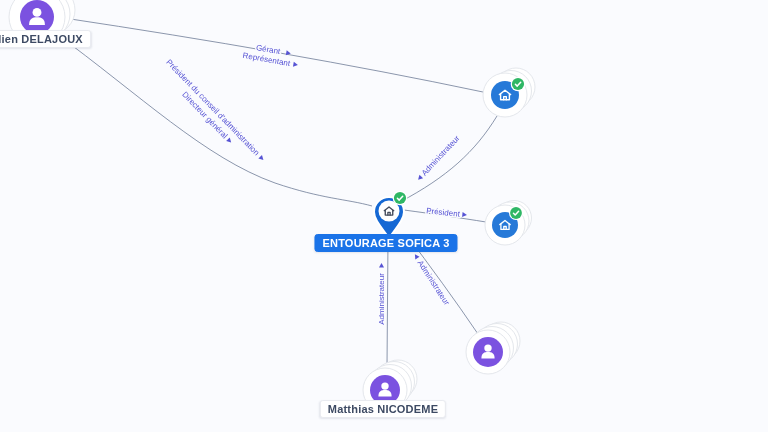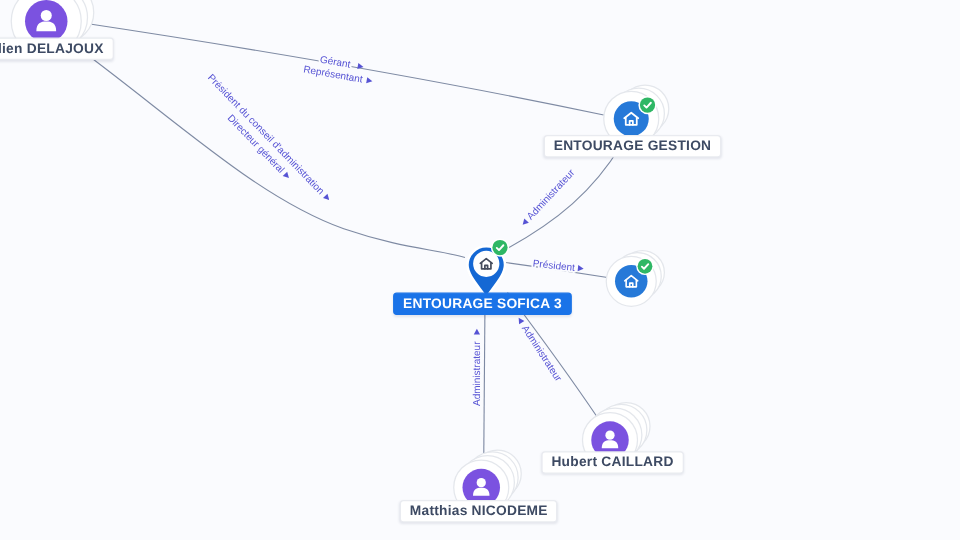--- a/index.html
+++ b/index.html
@@ -153,22 +153,20 @@
       <circle cx="385" cy="390" r="15" fill="#7b52e0"></circle>
       <g transform="translate(385,389.5)" fill="#ffffff">
         <circle cx="0" cy="-3.4" r="3.7"></circle>
         <path d="M-6.6 7 C-6.6 1.6 -3.6 0.6 0 0.6 C3.6 0.6 6.6 1.6 6.6 7 Z"></path>
       </g>
     </g>
   </svg>
 
   <div class="chip" style="left:34px;top:30px;">Julien DELAJOUX</div>
 
-  <div class="chip" style="left:506px;top:108px;">ENTOURAGE GESTION</div>
 
   <div class="chip chip--selected" style="left:386px;top:234px;">ENTOURAGE SOFICA 3</div>
 
 
-  <div class="chip" style="left:490px;top:361px;">Hubert CAILLARD</div>
 
   <div class="chip" style="left:383px;top:400px;">Matthias NICODEME</div>
 
 </div>
 
 </body></html>

